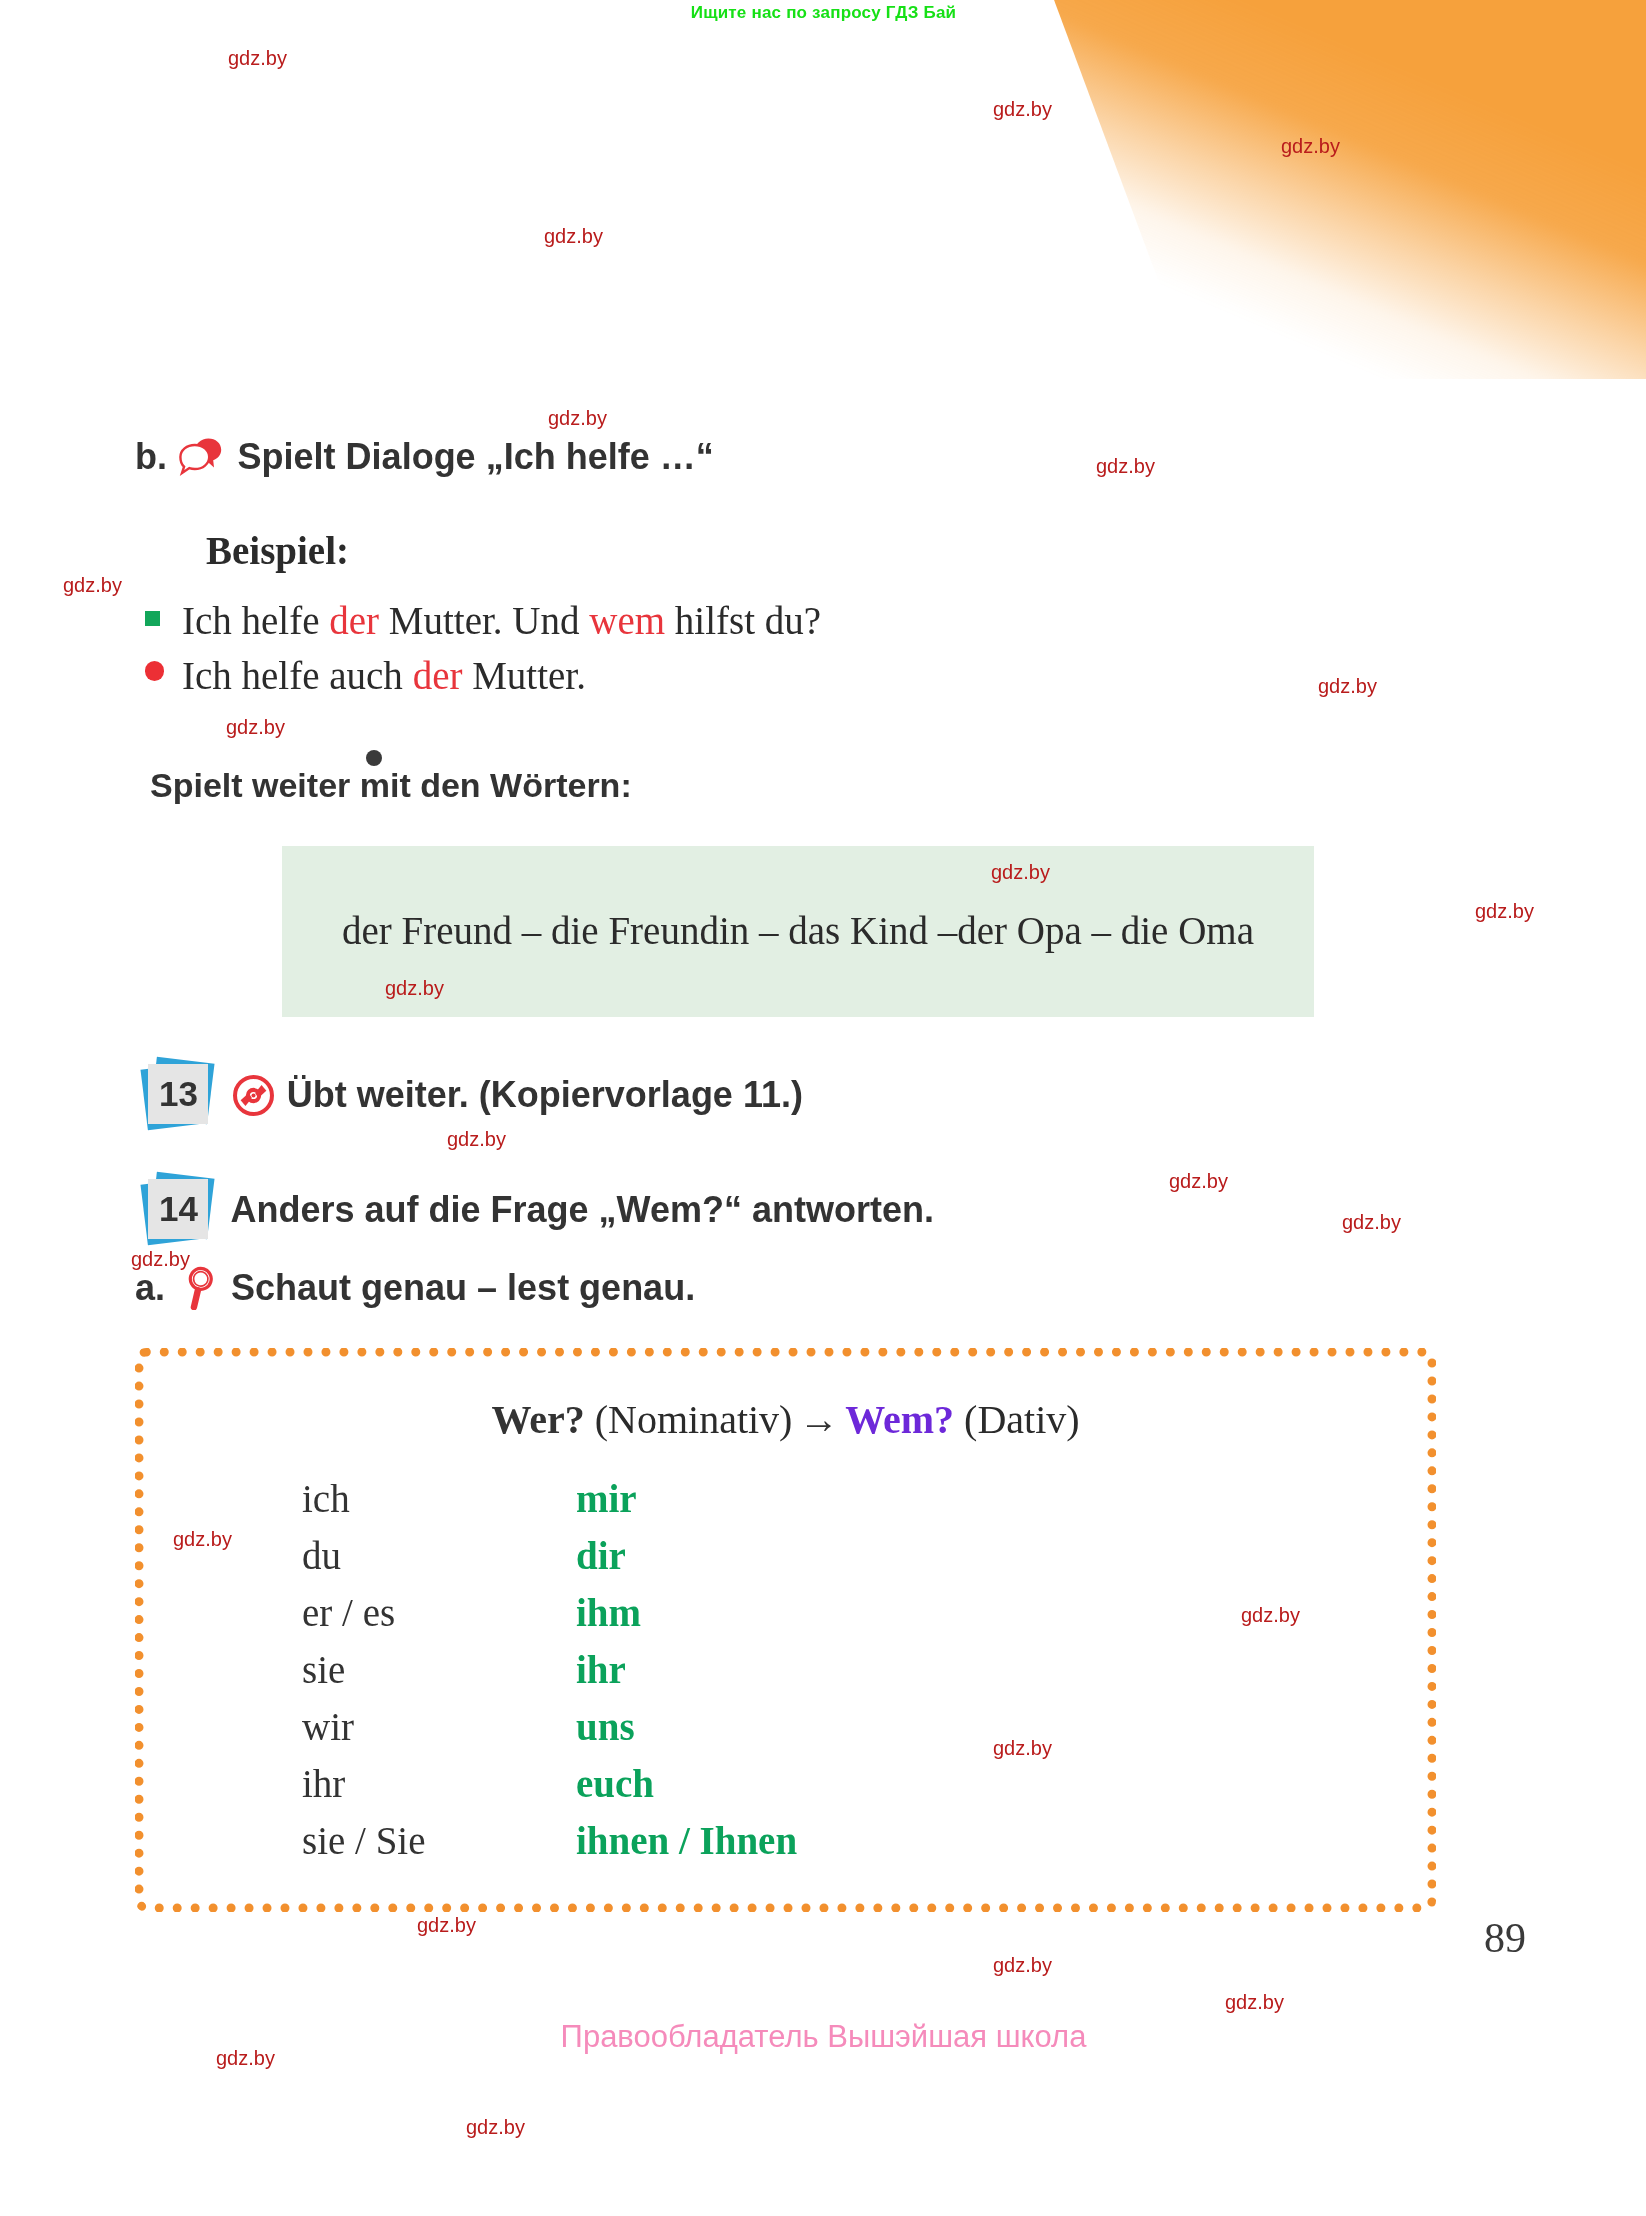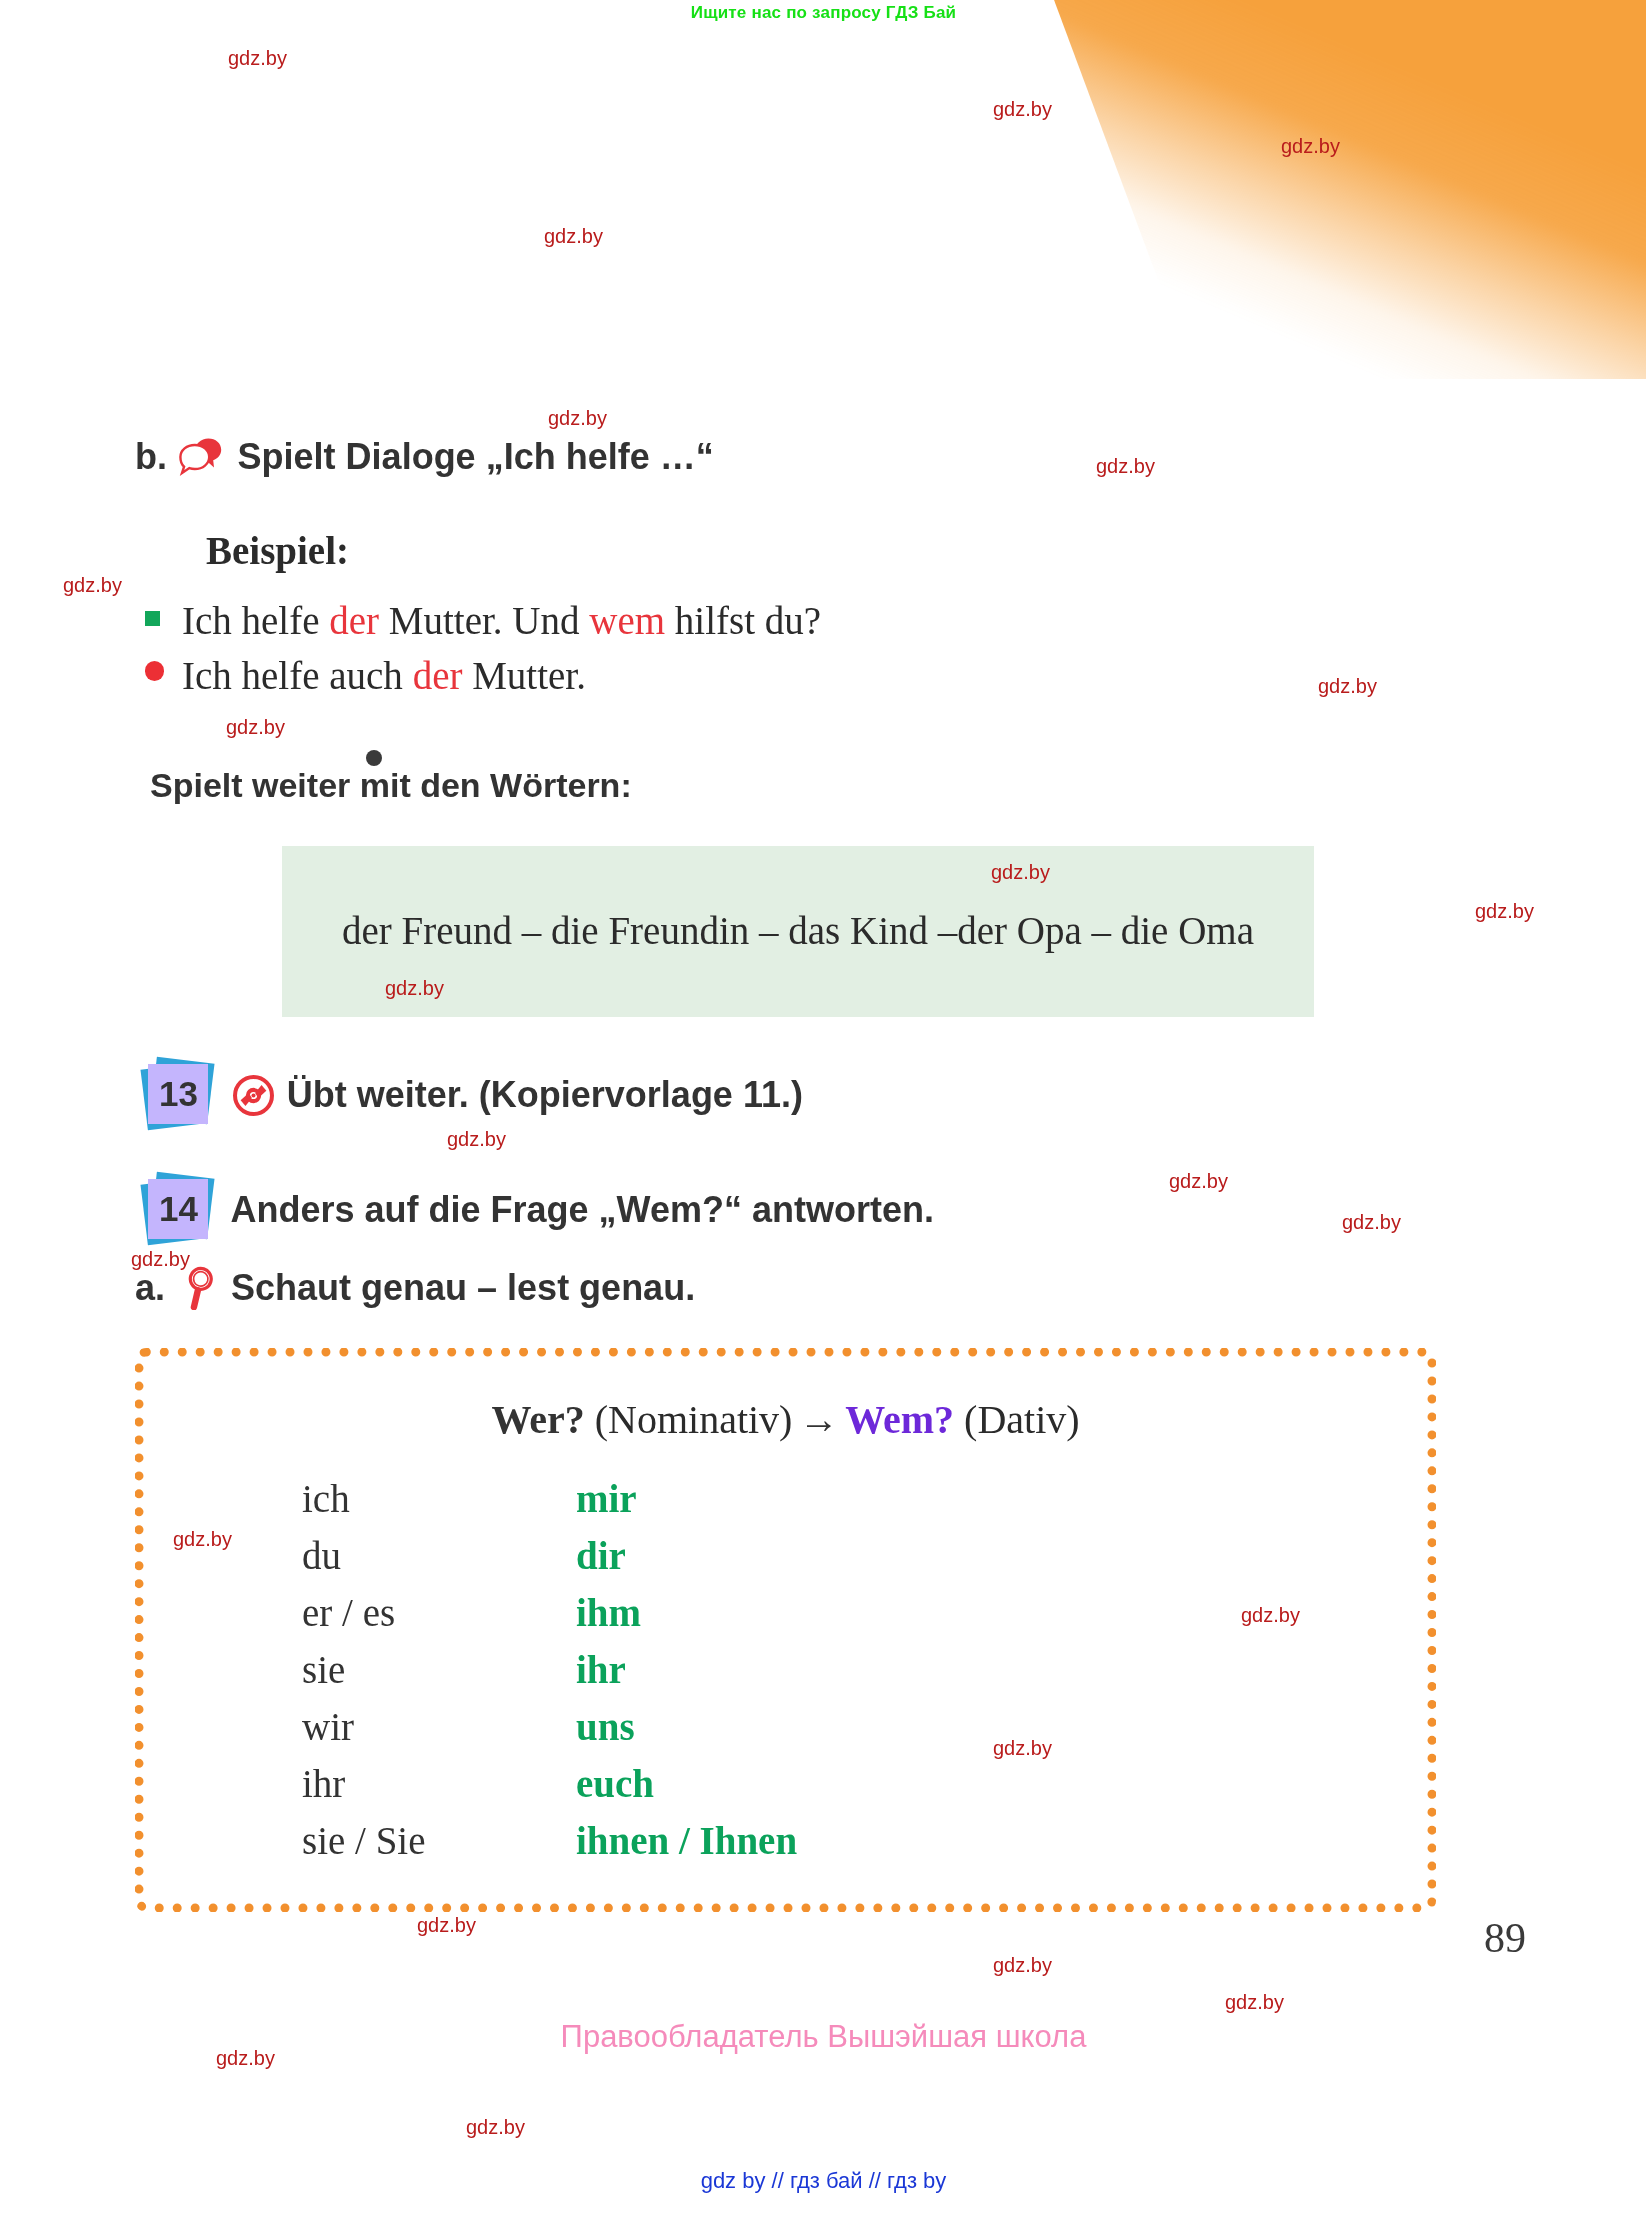--- a/index.html
+++ b/index.html
@@ -224,21 +224,21 @@
     position: absolute;
     left: 1.6px; top: 8px;
     width: 58px; height: 61px;
     background: #2fa3d8;
     transform: rotate(-7deg);
   }
   .num-badge .sheet-front {
     position: absolute;
     left: 6.4px; top: 6.4px;
     width: 60px; height: 60px;
-    background: #c4b5fd;
+    background: #e5e5e5;
     display: flex;
     align-items: center;
     justify-content: center;
     font-family: "Liberation Sans", sans-serif;
     font-size: 35px;
     font-weight: 700;
     color: #333333;
   }
   .cd-icon { margin-right: 11.3px; display: inline-flex; }
 
@@ -458,21 +458,20 @@
         <span class="pr-nominativ">sie / Sie</span>
         <span class="pr-dativ">ihnen / Ihnen</span>
       </div>
     </div>
   </div>
 
   <div class="page-number">89</div>
 
   <div class="copyright">Правообладатель Вышэйшая школа</div>
 
-  <div class="site-footer">gdz by  //  гдз бай  //  гдз by</div>
 
 </div>
 
 <div id="watermark-layer">
     <div class="wm" style="left: 228px; top: 47px;">gdz.by</div>
     <div class="wm" style="left: 993px; top: 98px;">gdz.by</div>
     <div class="wm" style="left: 1281px; top: 135px;">gdz.by</div>
     <div class="wm" style="left: 544px; top: 225px;">gdz.by</div>
     <div class="wm" style="left: 548px; top: 407px;">gdz.by</div>
     <div class="wm" style="left: 1096px; top: 455px;">gdz.by</div>

